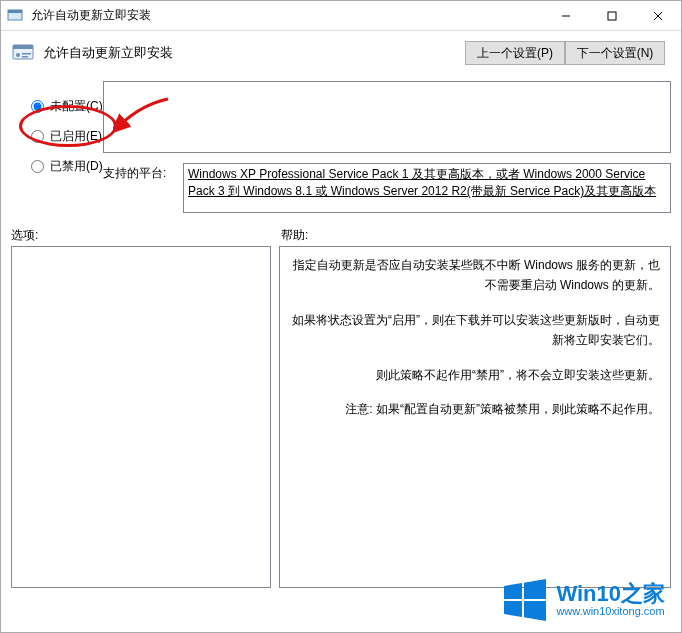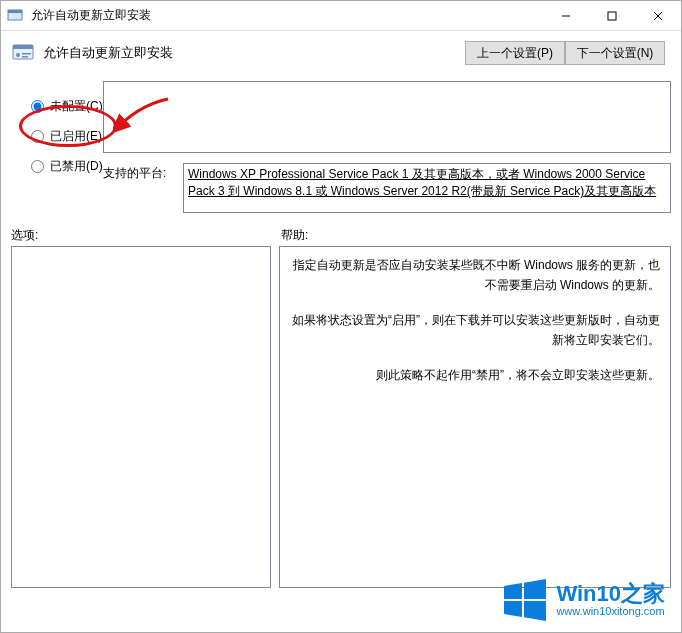--- a/index.html
+++ b/index.html
@@ -127,20 +127,21 @@
   <div class="ll">选项:</div>
   <div class="lr">帮助:</div>
 </div>
 
 <div class="panes">
   <div class="pane-left"></div>
   <div class="pane-right">
     <p>指定自动更新是否应自动安装某些既不中断 Windows 服务的更新，也不需要重启动 Windows 的更新。</p>
     <p>如果将状态设置为“启用”，则在下载并可以安装这些更新版时，自动更新将立即安装它们。</p>
     <p>则此策略不起作用“禁用”，将不会立即安装这些更新。</p>
+    <p>注意: 如果“配置自动更新”策略被禁用，则此策略不起作用。</p>
   </div>
 </div>
 
 <div class="annot-circle"></div>
 <svg class="annot-arrow" width="60" height="60">
   <defs>
       <marker id="ah" markerWidth="8" markerHeight="8" refX="2" refY="3" orient="auto">
         <path d="M0,0 L0,6 L7,3 z" fill="#d11"></path>
       </marker>
     </defs>

